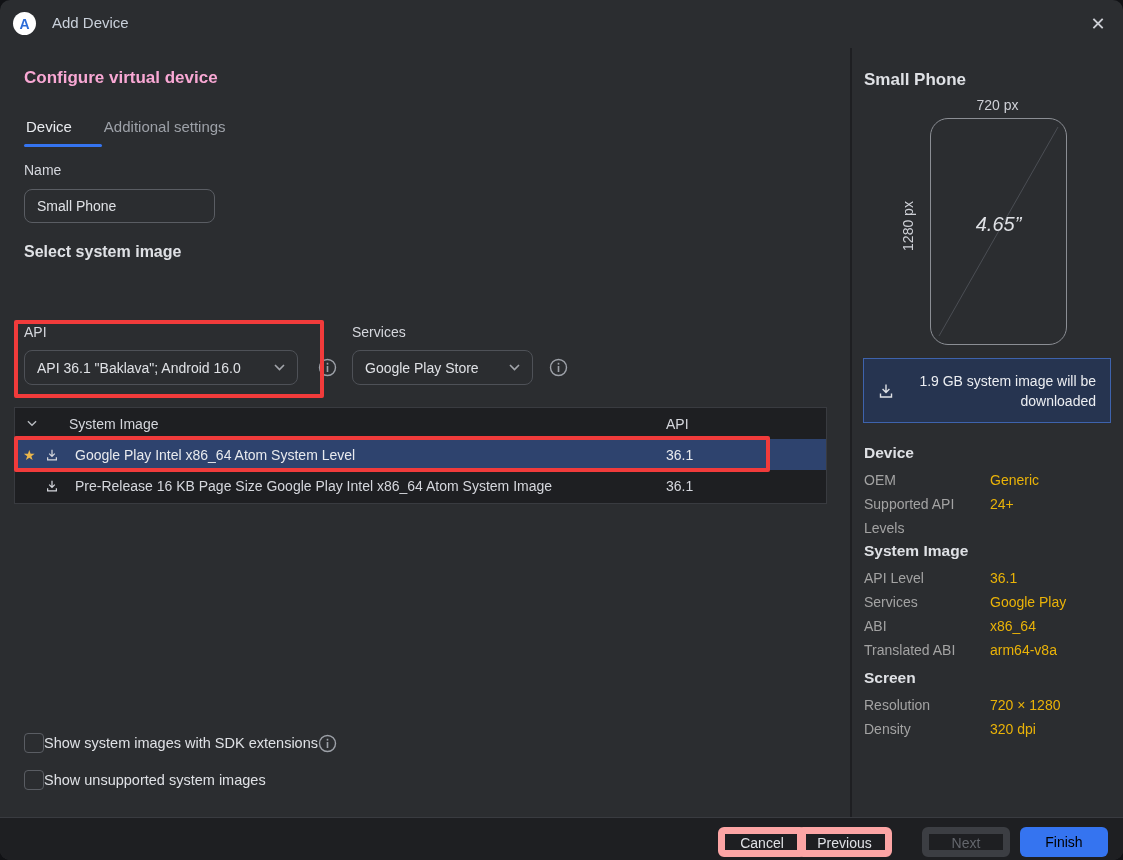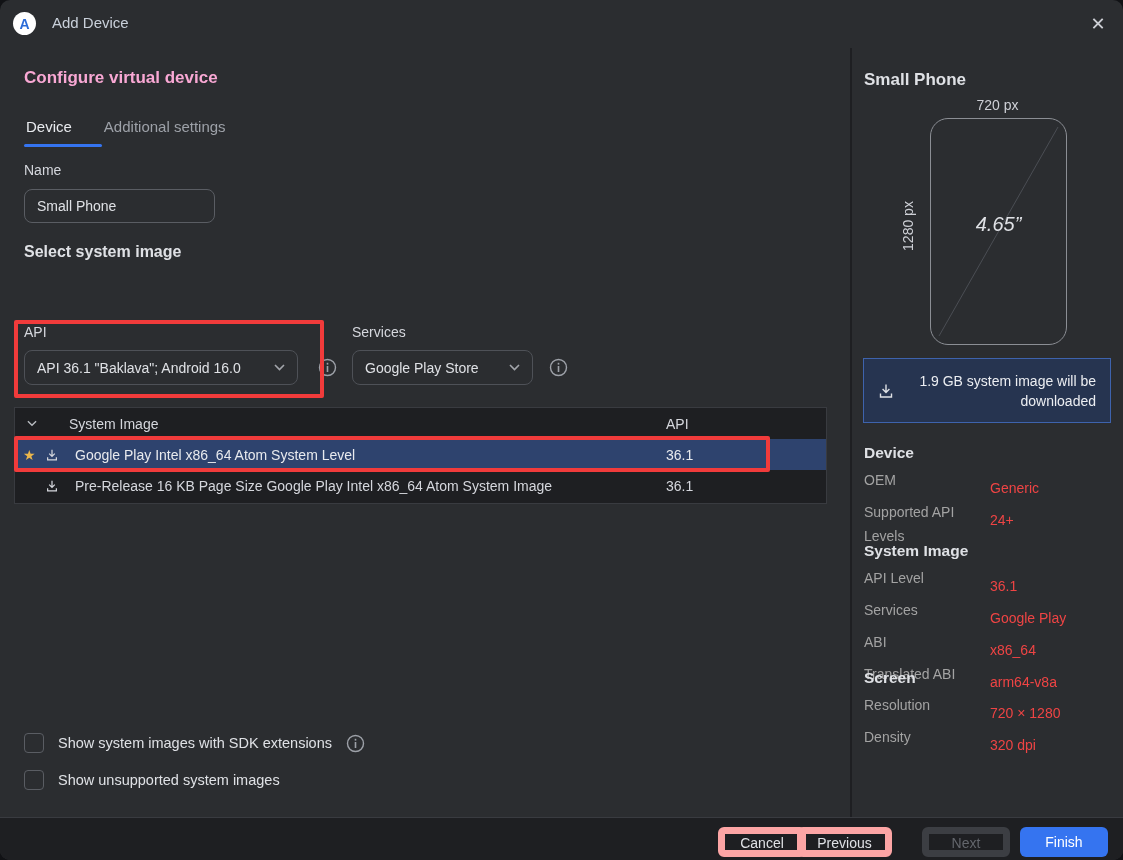--- a/index.html
+++ b/index.html
@@ -45,53 +45,53 @@
   .t-row .cell-star{width:14px;padding-left:8px;font-size:14px;color:#eab64c;}
   .t-row .cell-dl{width:22px;padding-left:8px;display:flex;align-items:center;}
   .t-row .cell-name{flex:1;padding-left:8px;white-space:nowrap;overflow:hidden;}
   .t-row .cell-api{width:160px;flex:0 0 auto;}
   .t-row.header .cell-name{padding-left:16px;}
   .t-row.selected{background:#2e436e;color:#e8eaee;}
   
   .annotation{position:absolute;border:4px solid #f13b3b;border-radius:2px;
               pointer-events:none;z-index:10;}
   
-  .check-row{position:absolute;left:24px;display:flex;align-items:center;gap:14px;}
+  .check-row{position:absolute;left:24px;display:flex;align-items:center;}
   .checkbox{width:18px;height:18px;border:1.5px solid #5a5d63;border-radius:4px;
             background:transparent;cursor:pointer;flex:0 0 auto;}
   .check-label{font-size:14.5px;color:#dfe1e5;}
   
   .footer{position:absolute;left:0;top:817px;width:100%;height:43px;background:#1e1f22;
           border-top:1px solid #393b40;}
   .btn{position:absolute;top:9px;height:30px;border-radius:6px;font-size:14px;
        font-family:inherit;cursor:pointer;background:transparent;
        border:7px solid #fca5a5;color:#dfe1e5;}
   .btn.disabled{border-color:#3c3e43;color:#63666c;cursor:default;}
-  .btn.primary{border:none;color:#ffffff;}
+  .btn.primary{border:none;color:#000000;}
   
   .divider-v{position:absolute;left:850px;top:48px;width:2px;height:769px;background:#1e1f22;}
   .panel-title{position:absolute;left:864px;top:70px;font-size:17px;font-weight:bold;color:#dfe1e5;}
   .diag-width{position:absolute;left:930px;top:97px;width:135px;text-align:center;
               font-size:14px;color:#ced0d6;}
   .phone{position:absolute;left:930px;top:118px;width:135px;height:225px;
          border:1px solid #8b8e94;border-radius:18px;}
   .phone svg{position:absolute;left:0;top:0;}
   .diag-size{position:absolute;left:0;top:94px;width:100%;text-align:center;
              font-size:20px;color:#dfe1e5;font-style:italic;}
   .diag-height{position:absolute;left:858px;top:218px;width:100px;text-align:center;
                font-size:14px;color:#ced0d6;transform:rotate(-90deg);transform-origin:center;}
   .dl-box{position:absolute;left:863px;top:358px;width:248px;height:65px;background:#263450;
           border:1px solid #3e63ad;display:flex;align-items:center;gap:12px;padding:0 0 0 14px;
           box-sizing:border-box;text-align:right;}
   .dl-box .dl-text{font-size:14px;line-height:20px;color:#eceef2;width:190px;}
   .details{position:absolute;left:864px;width:250px;}
   .d-head{font-size:15.5px;font-weight:bold;color:#dfe1e5;margin:14px 0 6px 0;}
   .d-row{display:flex;font-size:14px;line-height:24px;}
   .d-label{width:126px;flex:0 0 auto;color:#a3a3a3;}
-  .d-value{color:#ef4444;margin-top:8px;}
+  .d-value{color:#eab308;}
 </style>
 </head>
 <body>
 
 <div class="dialog">
 
   <div class="titlebar">
     <div class="logo">
       <span>A</span>
     </div>

